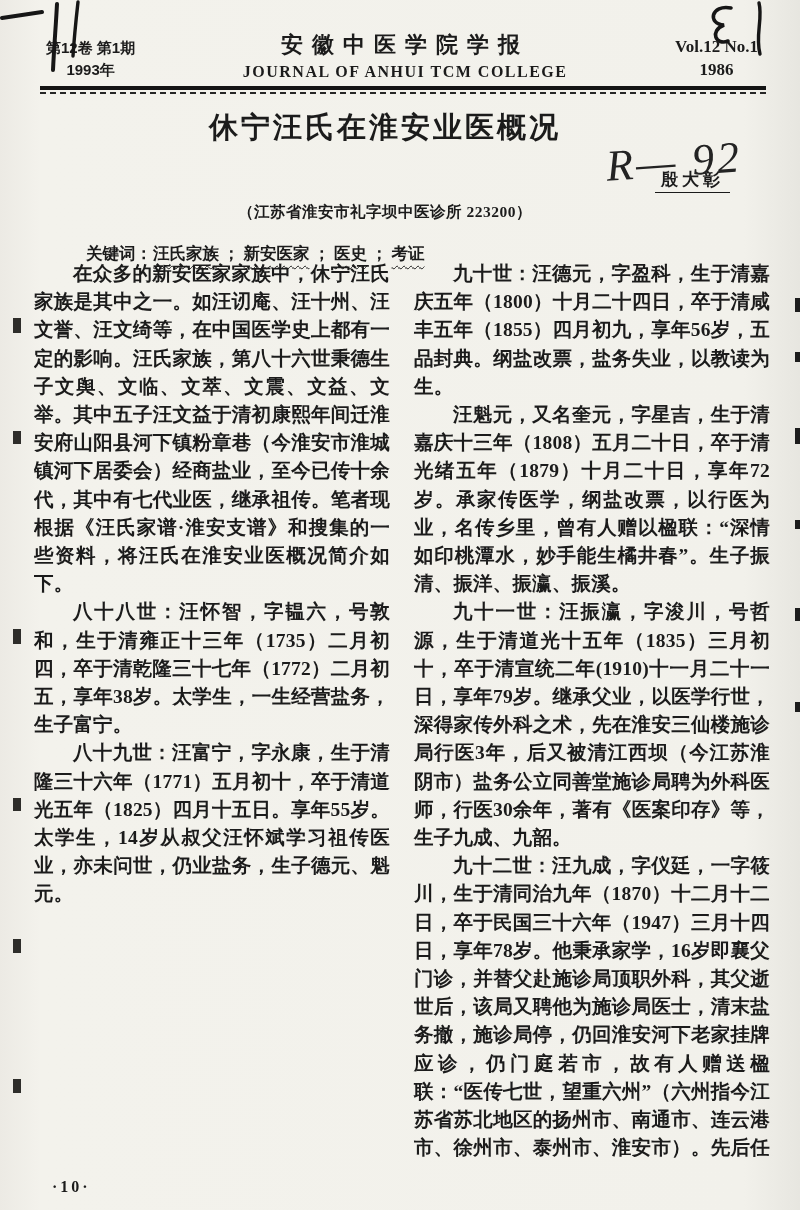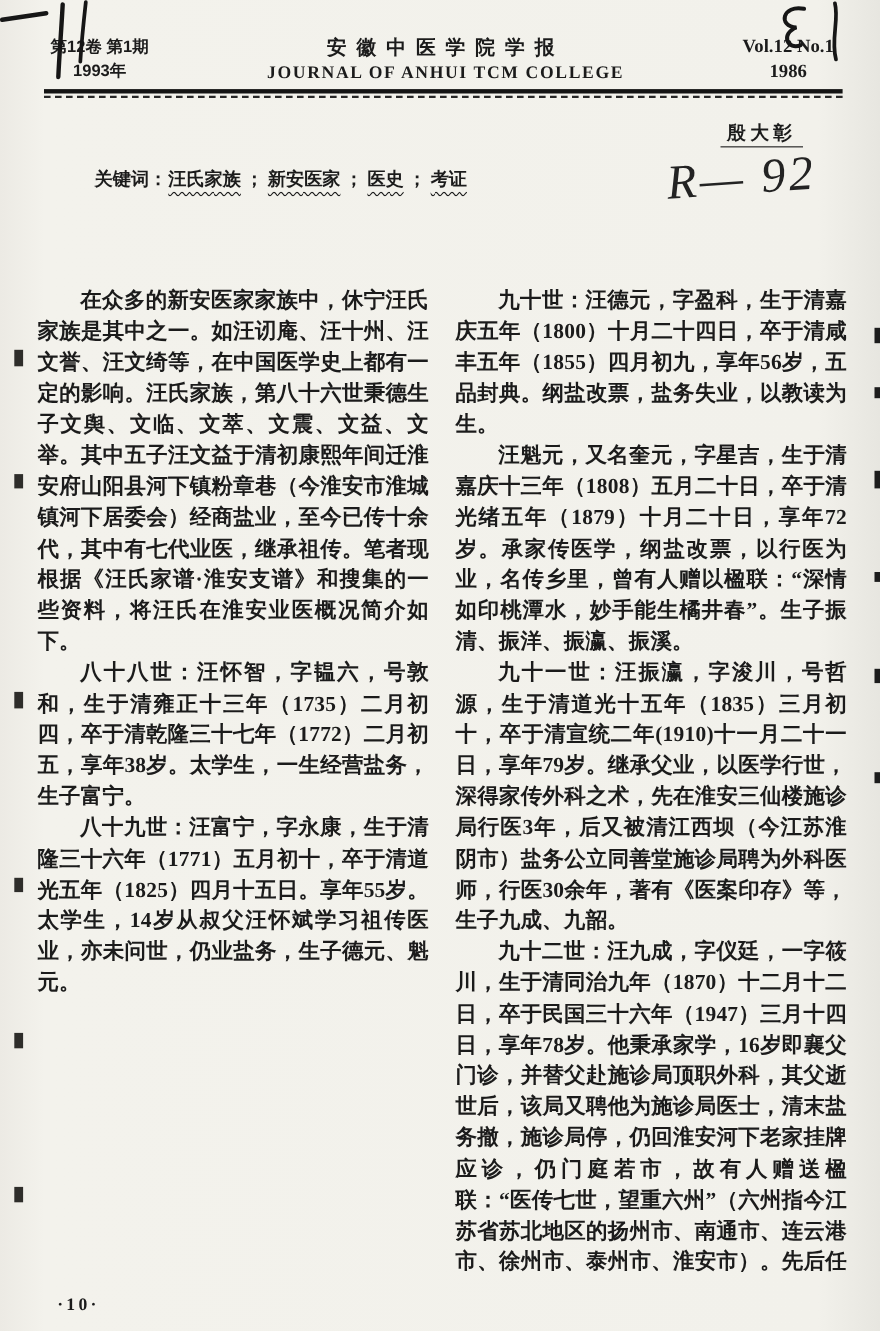--- a/index.html
+++ b/index.html
@@ -6,21 +6,21 @@
   .page{
     position:relative;width:800px;height:1210px;margin:0 auto;
     background:linear-gradient(90deg,#eceae4,#f3f2ec 5%,#f2f1eb 93%,#e7e6e0);
     font-family:"Liberation Serif","DejaVu Serif",serif;
     color:#1b1b1b;overflow:hidden;
   }
   
   .header{display:flex;align-items:flex-end;justify-content:space-between;padding:30px 42px 0 46px;}
   .h-left{text-align:center;font-family:"Liberation Sans","DejaVu Sans",sans-serif;font-weight:bold;font-size:15px;line-height:22px;}
   .h-center{text-align:center;}
-  .jcn{font-size:18px;font-weight:bold;letter-spacing:9px;font-family:"Liberation Sans","DejaVu Sans",sans-serif;}
+  .jcn{font-size:22px;font-weight:bold;letter-spacing:9px;font-family:"Liberation Sans","DejaVu Sans",sans-serif;}
   .jen{font-size:16px;letter-spacing:1.5px;margin-top:3px;font-weight:bold;}
   .h-right{text-align:center;font-weight:bold;font-size:17px;line-height:23px;}
   .rule1{margin:5px 34px 0 40px;border-top:4px solid #141414;}
   .rule2{margin:2px 34px 0 40px;border-top:2px dashed #272727;}
   
   .section-label{margin:16px 0 0 58px;font-family:"Liberation Sans","DejaVu Sans",sans-serif;font-weight:bold;font-size:17px;letter-spacing:1px;}
   .title{margin:14px 70px 0 40px;text-align:center;font-size:29px;font-weight:bold;letter-spacing:3px;font-family:"Liberation Sans","DejaVu Sans",sans-serif;}
   .hand-code{position:absolute;top:136px;right:58px;font-size:44px;font-style:italic;transform:rotate(-4deg);letter-spacing:3px;color:#232323;}
   .author-wrap{text-align:right;margin:20px 70px 0 40px;}
   .author{font-size:17px;font-weight:bold;border-bottom:1.8px solid #1b1b1b;padding:0 6px 3px;letter-spacing:4px;}
@@ -66,24 +66,26 @@
       <div class="jen">JOURNAL OF ANHUI TCM COLLEGE</div>
     </div>
     <div class="h-right">
       <div>Vol.12 No.1</div>
       <div>1986</div>
     </div>
   </div>
   <div class="rule1"></div>
   <div class="rule2"></div>
 
+  <h1 class="title">休宁汪氏在淮安业医概况</h1>
   <div class="hand-code">R— 92</div>
   <div class="author-wrap">
     <span class="author">殷大彰</span>
   </div>
+  <div class="affil">（江苏省淮安市礼字坝中医诊所 223200）</div>
 
   <div class="keywords-row">
     <span class="kw-label">关键词：</span><span class="kw-list"><span class="keyword">汪氏家族</span><span class="sep">；</span><span class="keyword">新安医家</span><span class="sep">；</span><span class="keyword">医史</span><span class="sep">；</span><span class="keyword">考证</span></span>
   </div>
 
   <div class="body-cols">
     <div class="col">
         <p class="para">在众多的新安医家家族中，休宁汪氏家族是其中之一。如汪讱庵、汪十州、汪文誉、汪文绮等，在中国医学史上都有一定的影响。汪氏家族，第八十六世秉德生子文舆、文临、文萃、文震、文益、文举。其中五子汪文益于清初康熙年间迁淮安府山阳县河下镇粉章巷（今淮安市淮城镇河下居委会）经商盐业，至今已传十余代，其中有七代业医，继承祖传。笔者现根据《汪氏家谱·淮安支谱》和搜集的一些资料，将汪氏在淮安业医概况简介如下。</p>
         <p class="para">八十八世：汪怀智，字韫六，号敦和，生于清雍正十三年（1735）二月初四，卒于清乾隆三十七年（1772）二月初五，享年38岁。太学生，一生经营盐务，生子富宁。</p>
         <p class="para">八十九世：汪富宁，字永康，生于清隆三十六年（1771）五月初十，卒于清道光五年（1825）四月十五日。享年55岁。太学生，14岁从叔父汪怀斌学习祖传医业，亦未问世，仍业盐务，生子德元、魁元。</p>

